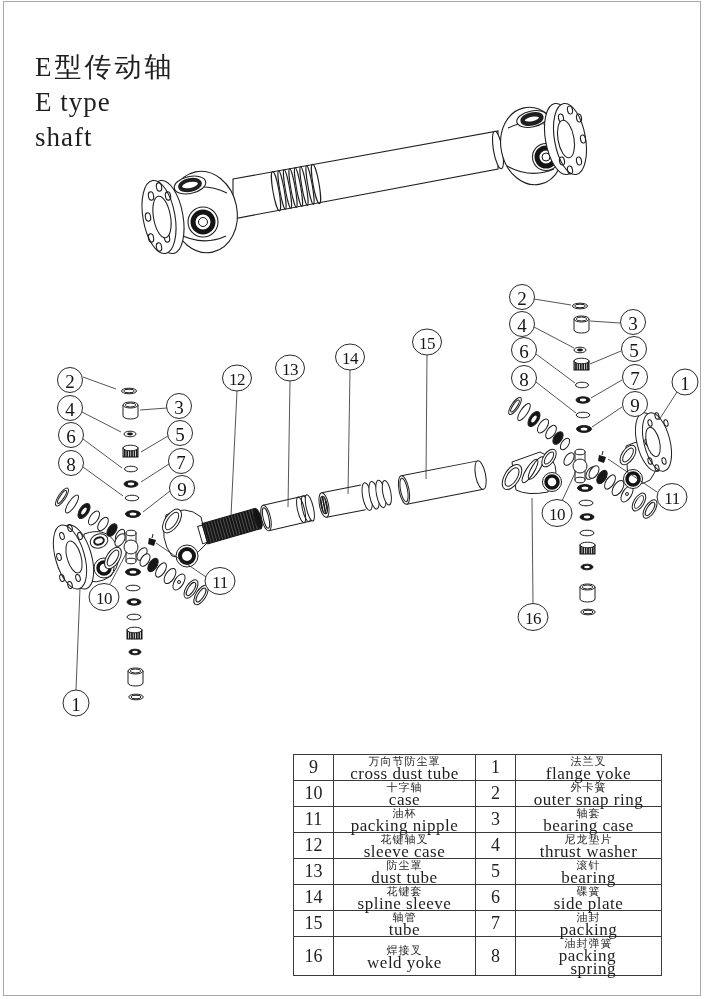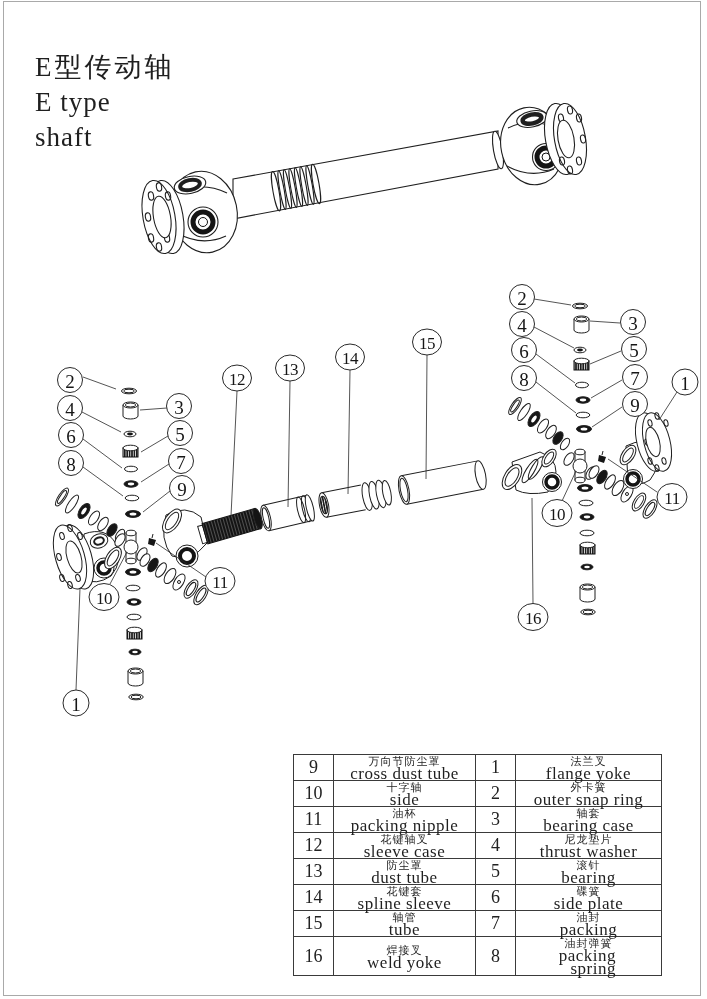--- a/index.html
+++ b/index.html
@@ -571,21 +571,21 @@
         <td class="td-no">1</td>
         <td class="td-name">
             <div class="nm-cn">法兰叉</div>
             <div class="nm-en">flange yoke</div>
           </td>
       </tr>
       <tr style="height:24px">
         <td class="td-no">10</td>
         <td class="td-name">
             <div class="nm-cn">十字轴</div>
-            <div class="nm-en">side</div>
+            <div class="nm-en">case</div>
           </td>
         <td class="td-no">2</td>
         <td class="td-name">
             <div class="nm-cn">外卡簧</div>
             <div class="nm-en">outer snap ring</div>
           </td>
       </tr>
       <tr style="height:24px">
         <td class="td-no">11</td>
         <td class="td-name">

